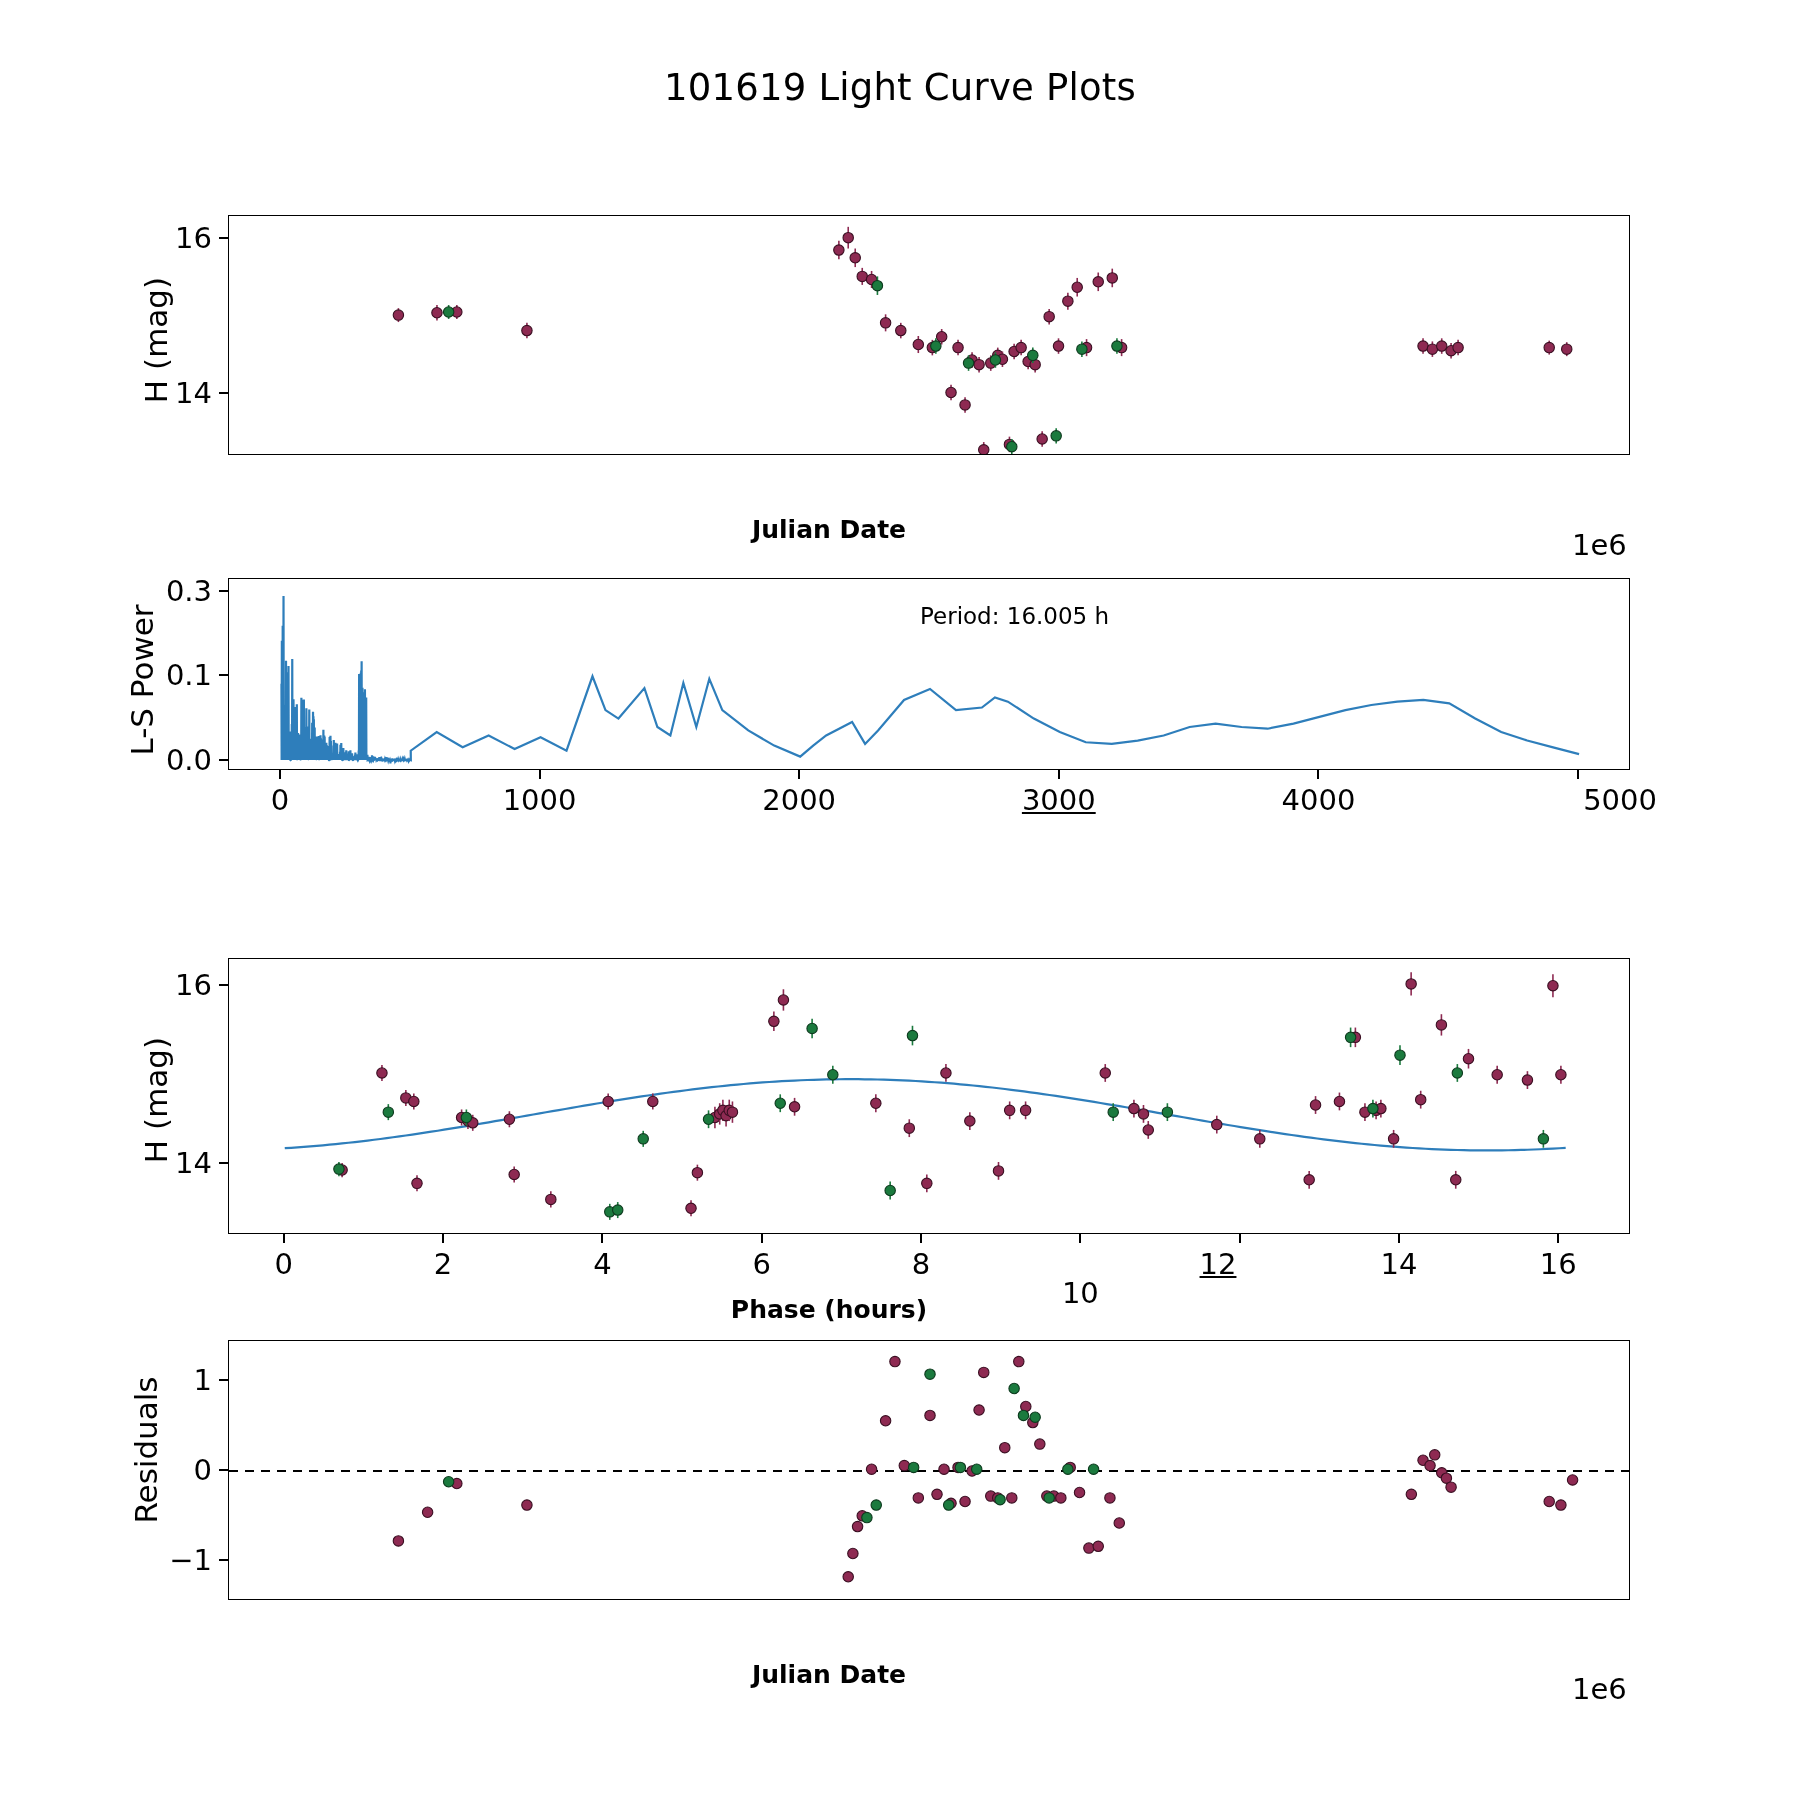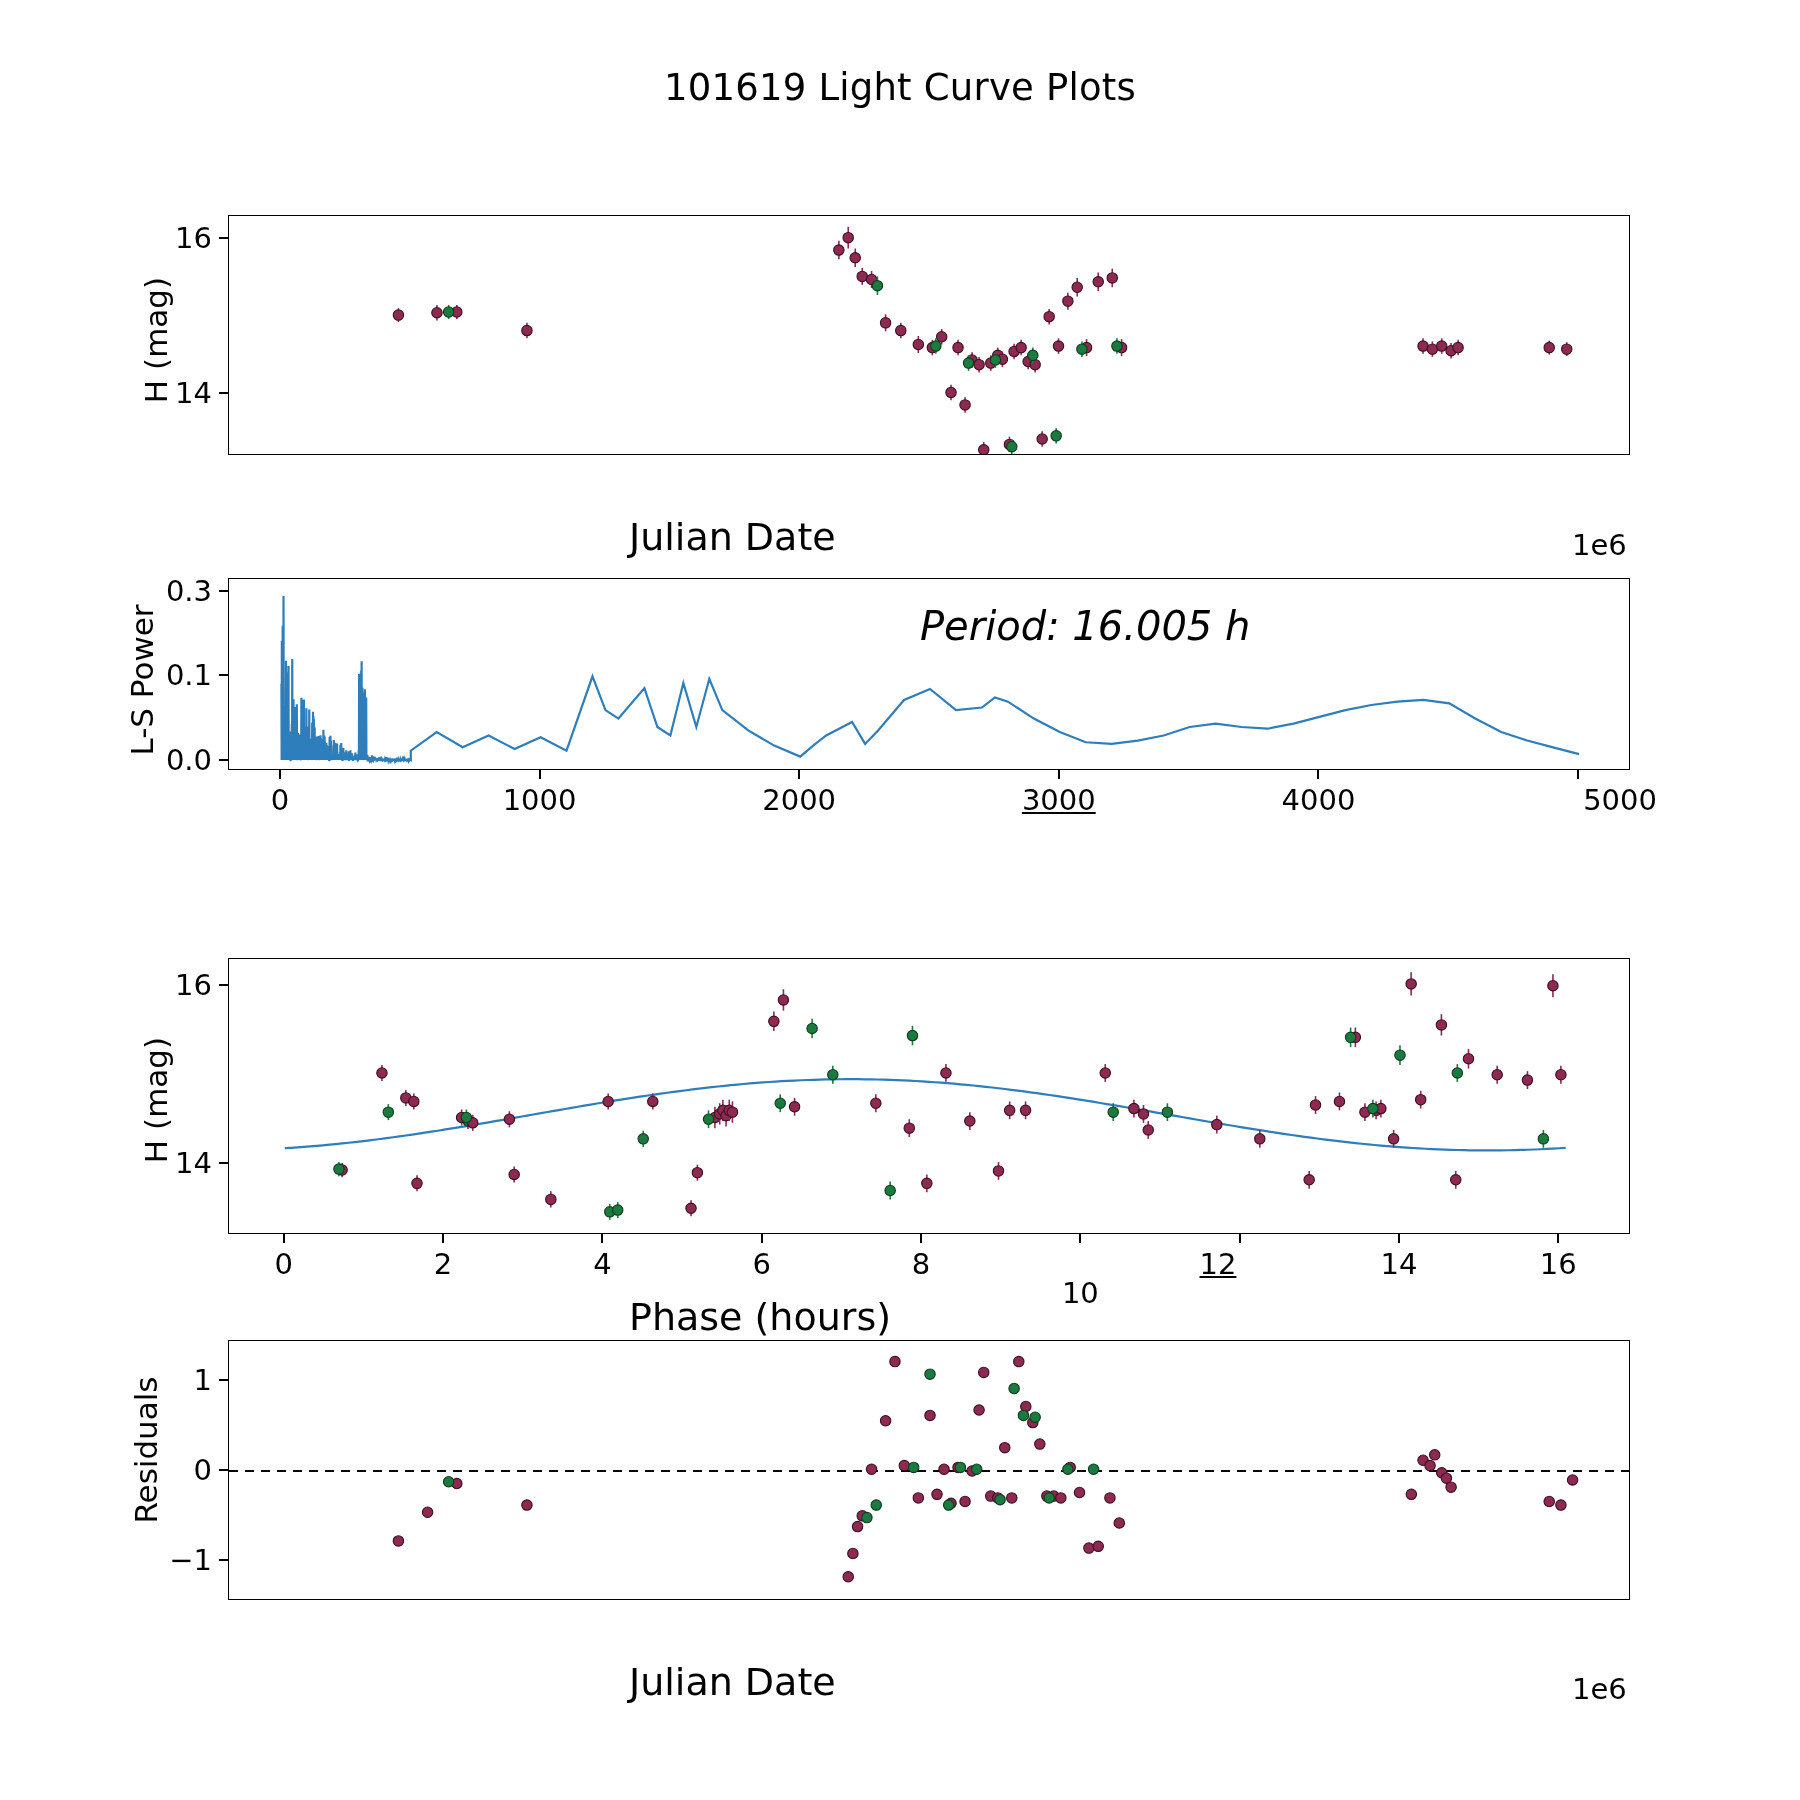--- a/index.html
+++ b/index.html
@@ -8,27 +8,27 @@
   .figtitle{
     position:absolute;left:0;top:22px;width:1800px;text-align:center;
     font-size:37px;letter-spacing:0.2px;margin-top:44px;
   }
   .panel{position:absolute;}
   .axes{position:absolute;border:1.6px solid #000;background:#fff;box-sizing:border-box;overflow:hidden;}
   .ylabel{
     position:absolute;font-size:31px;transform-origin:center center;
     transform:rotate(-90deg);white-space:nowrap;text-align:center;
   }
-  .xlabel{position:absolute;font-size:38px;white-space:nowrap;}
+  .xlabel{position:absolute;font-size:25px;text-align:center;white-space:nowrap;font-weight:bold;}
   .ticklab{position:absolute;font-size:29px;white-space:nowrap;}
   .xtick{transform:translateX(-50%);}
   .ytick{transform:translateY(-50%);text-align:right;}
   .tickmark{position:absolute;background:#000;}
   .offsetlab{position:absolute;font-size:29px;white-space:nowrap;}
-  .annot{position:absolute;font-size:40px;white-space:nowrap;font-style:italic;}
+  .annot{position:absolute;font-size:23px;white-space:nowrap;}
   svg{display:block;}
   .pt-r{fill:#8e2a52;stroke:#3a0f22;stroke-width:1.1;}
   .pt-g{fill:#1b7a3e;stroke:#0d3a1e;stroke-width:1.1;}
   .ebar{stroke:#8e2a52;stroke-width:1.6;}
   .ebar-g{stroke:#1b7a3e;stroke-width:1.6;}
   .curve{fill:none;stroke:#2e7ebb;stroke-width:2.2;}
   .zeroline{stroke:#000;stroke-width:1.8;stroke-dasharray:9 7;}
 </style>
 </head>
 <body>

